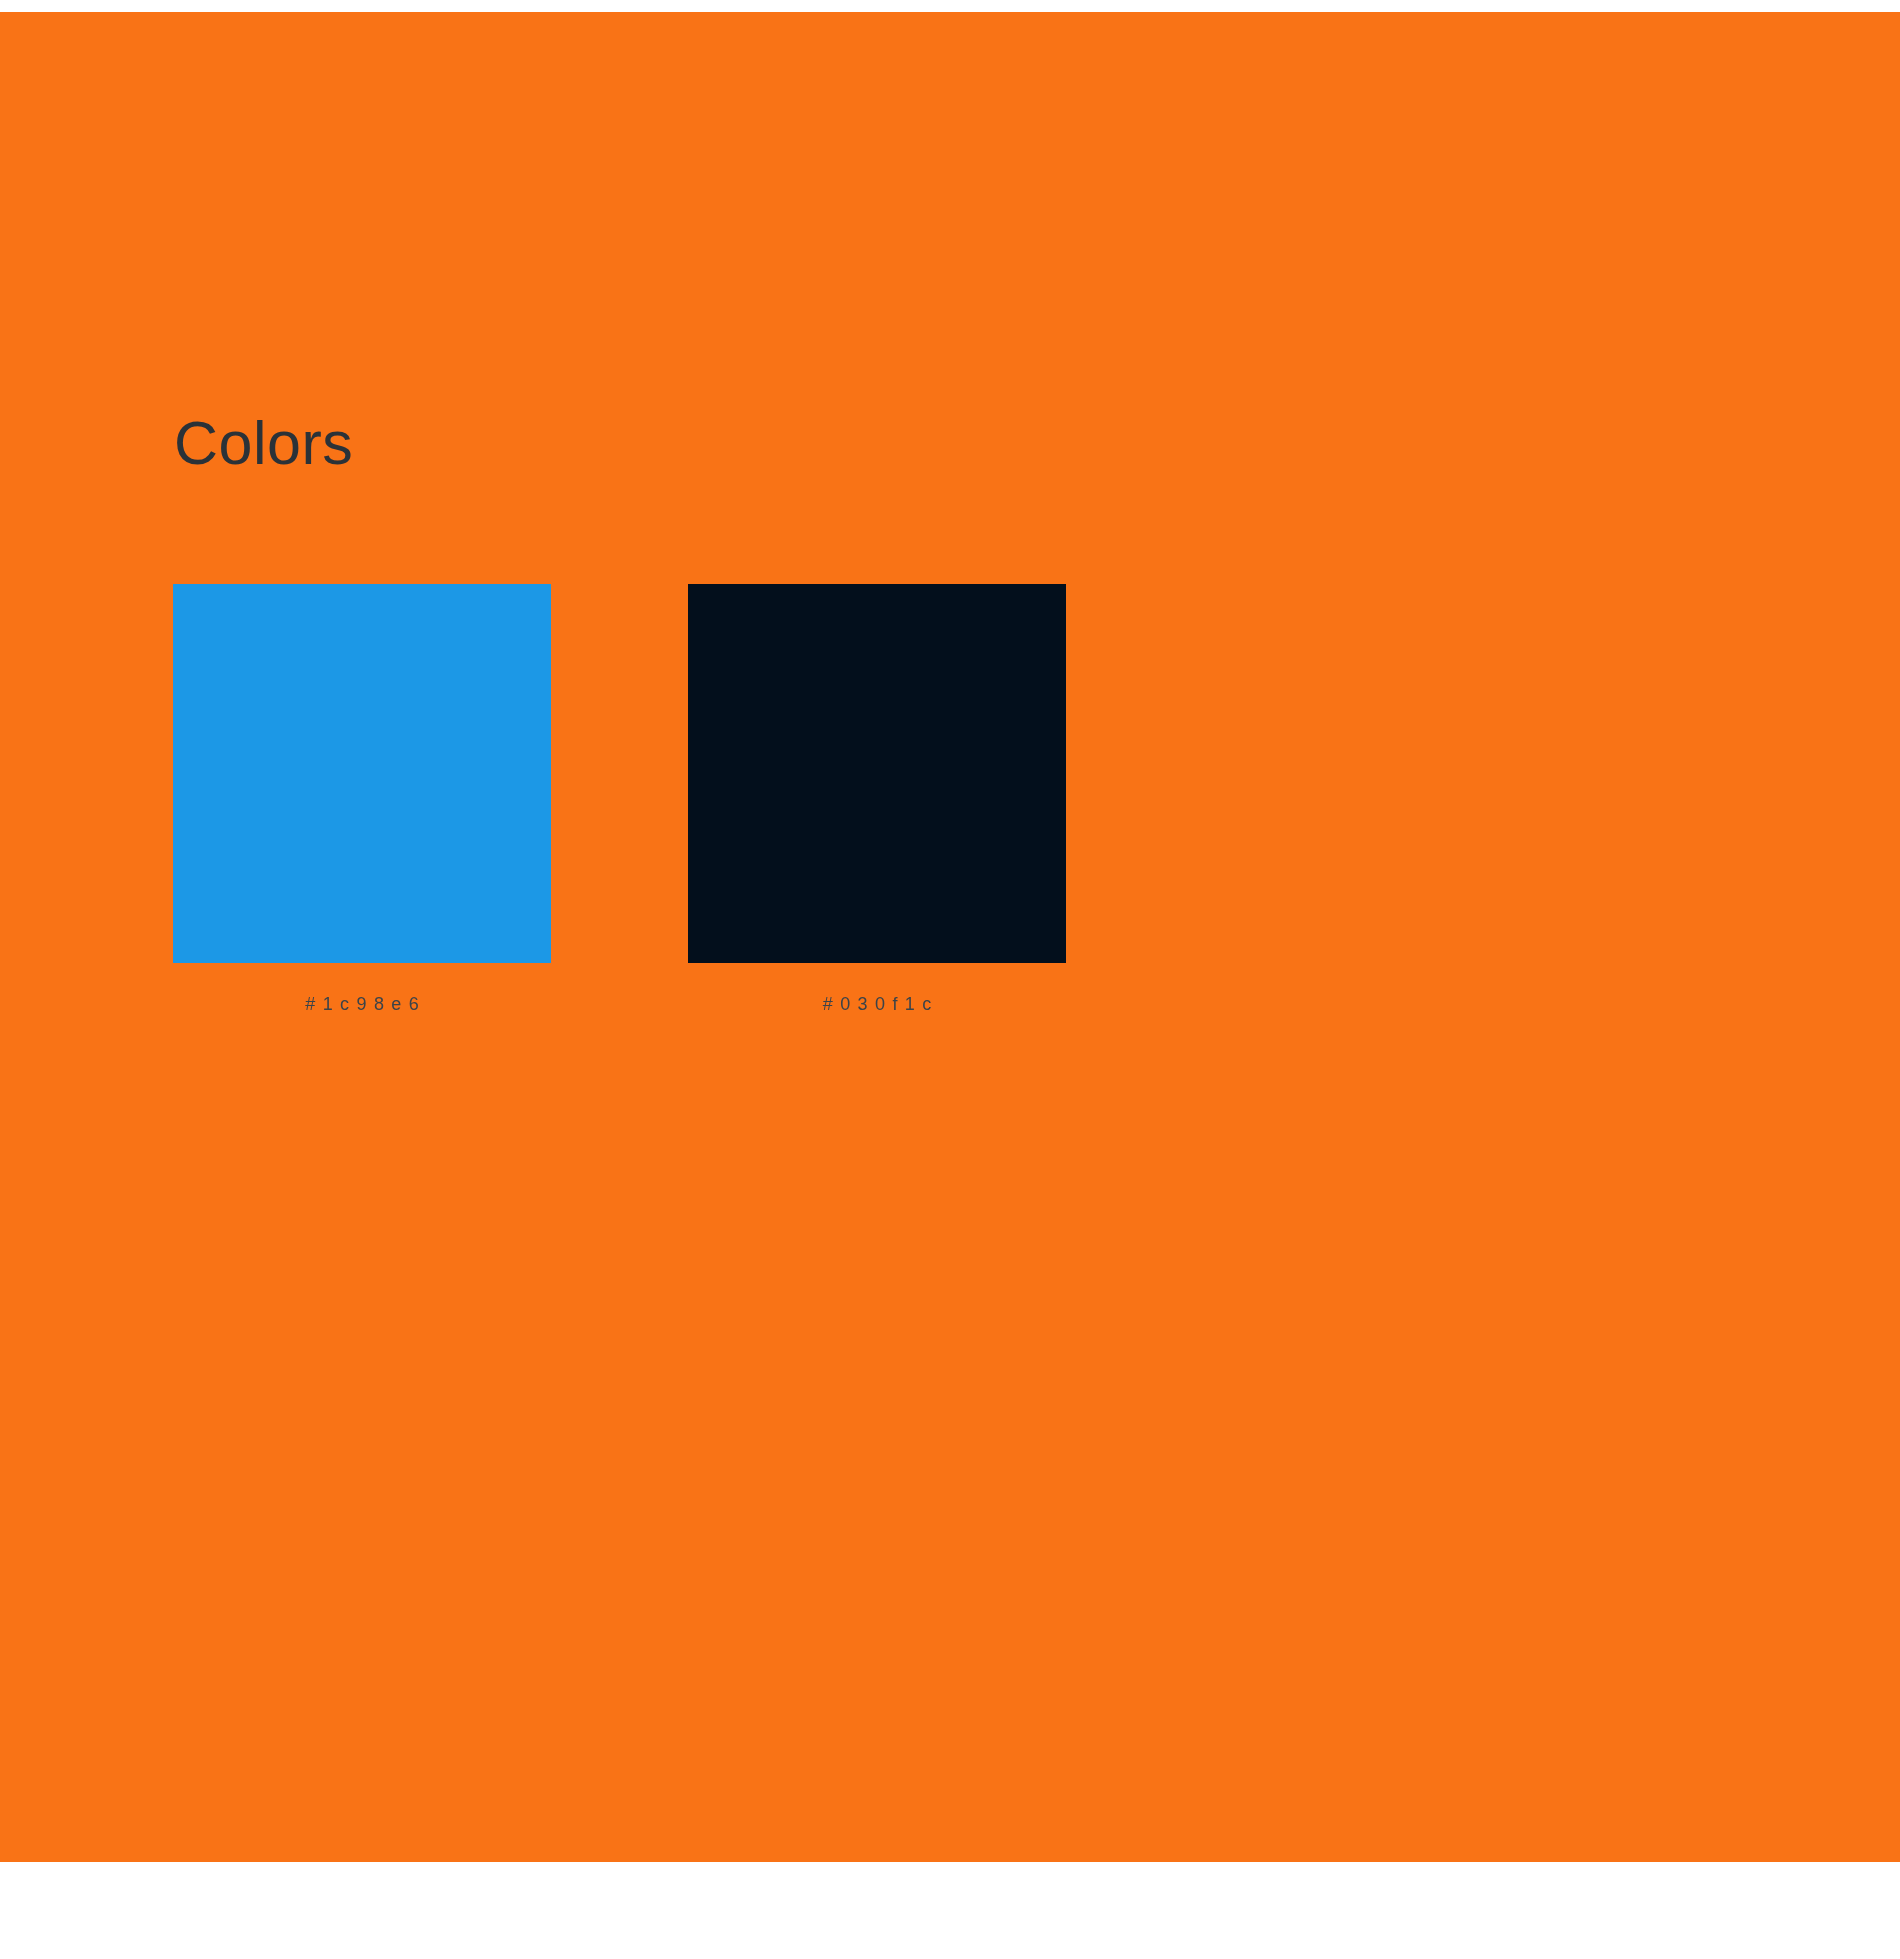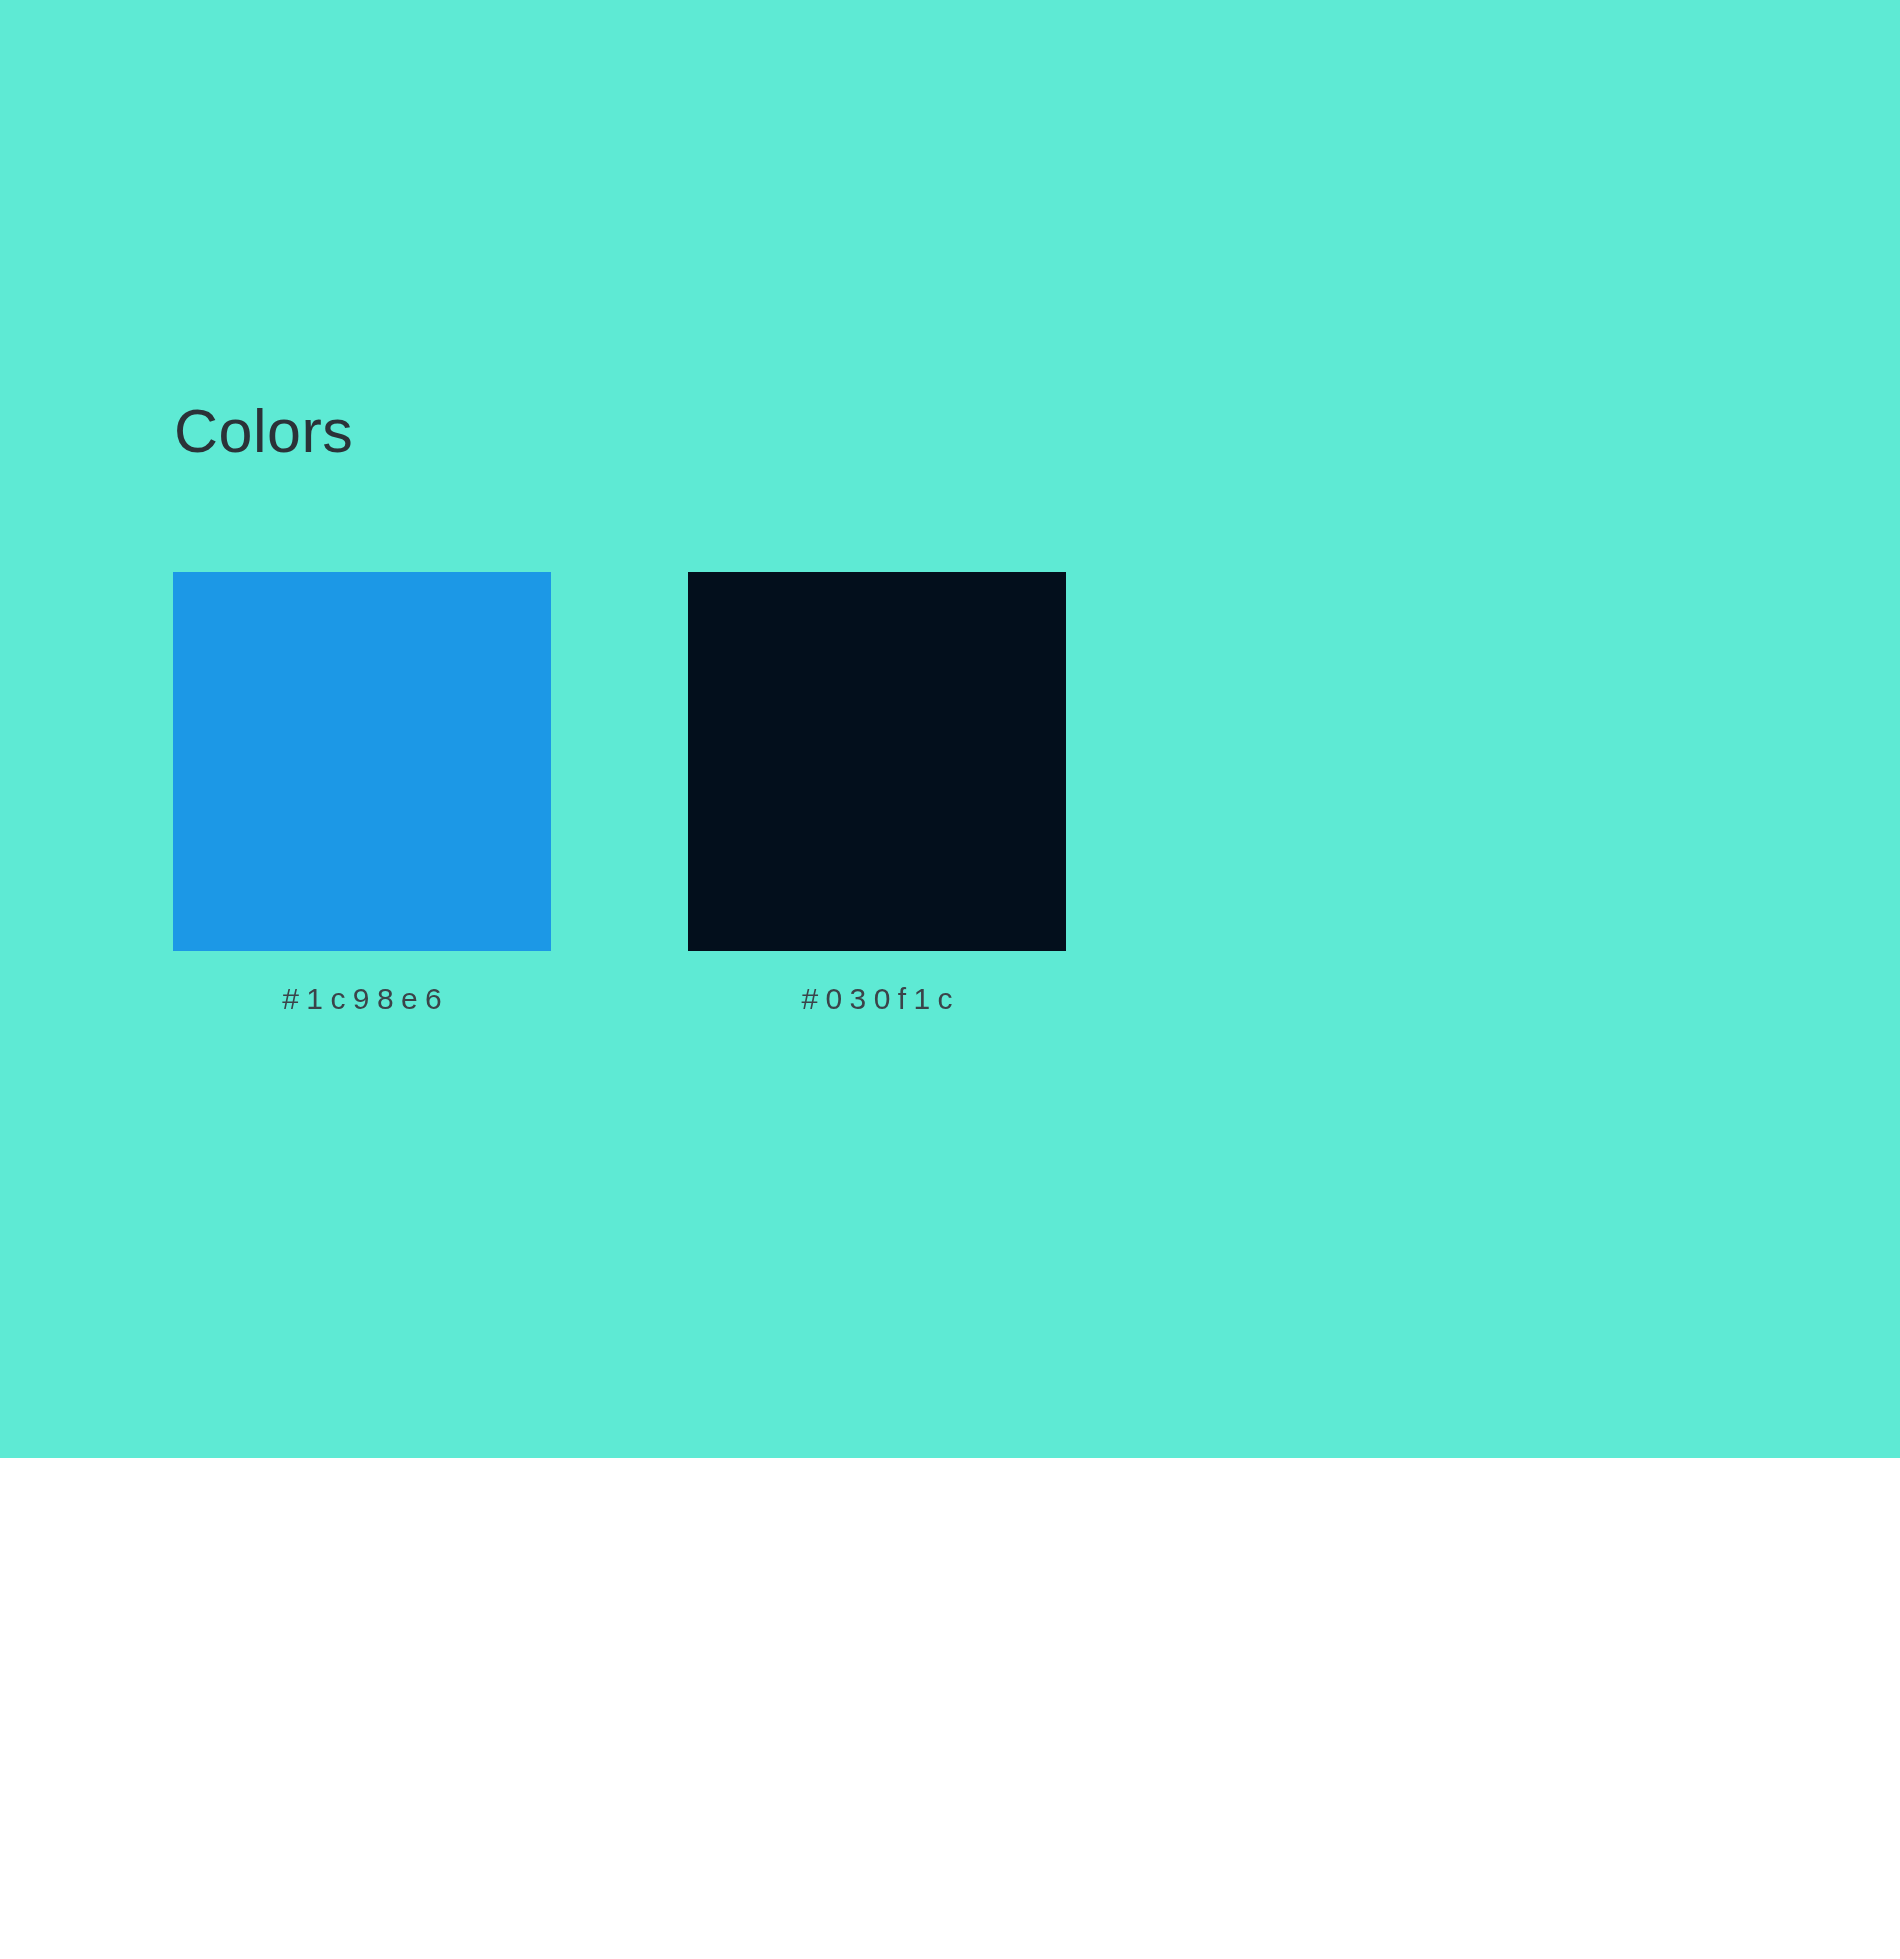--- a/index.html
+++ b/index.html
@@ -10,22 +10,23 @@
     width: 1901px;
     height: 1959px;
     background: #ffffff;
     font-family: "Liberation Sans", sans-serif;
     overflow: hidden;
   }
 
   .page {
     position: relative;
     width: 1901px;
-    height: 1458px;
-    background: #5eead4;
+    height: 1850px;
+    background: #f97316;
+    margin-top: 12px;
   }
 
   
   .page-title {
     position: absolute;
     left: 174px;
     top: 358px;
     font-family: "Liberation Sans", sans-serif;
     font-size: 61px;
     font-weight: 300;
@@ -65,21 +66,21 @@
   .swatch-chip {
     width: 378px;
     display: block;
   }
 
   .swatch-label {
     display: block;
     width: 378px;
     text-align: center;
     font-family: "Liberation Sans", sans-serif;
-    font-size: 30px;
+    font-size: 18px;
     font-weight: 300;
     letter-spacing: 7.4px;
     
     text-indent: 7.4px;
     color: #3b4349;
     white-space: nowrap;
   }
   .swatch-cell.row-1 .swatch-label {
     margin-top: 31px;
   }

